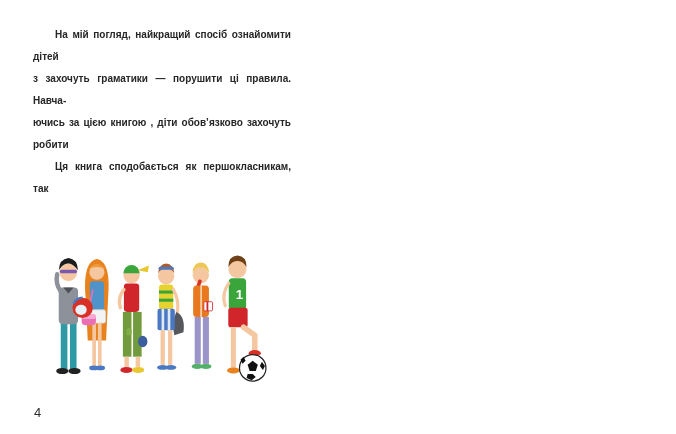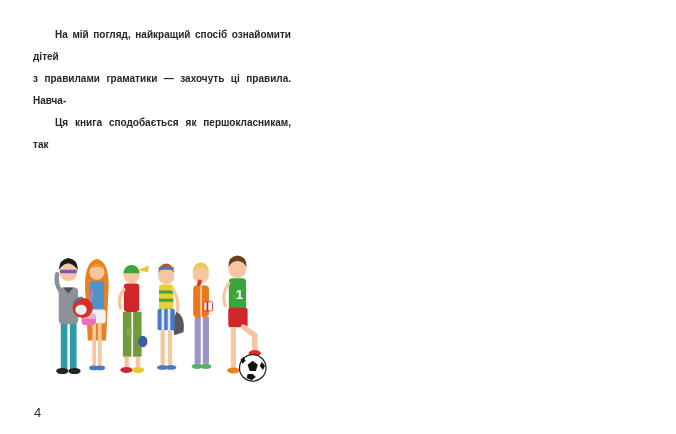--- a/index.html
+++ b/index.html
@@ -30,21 +30,22 @@
   .pagenum{position:absolute;font-size:13px;color:#2e2e2e;}
   .pagenum-left{left:34px;top:405px;}
 </style>
 </head>
 <body>
 
 <div class="page page-left">
   <div class="intro">
       <div class="para">
         <div class="line first">На мій погляд, найкращий спосіб ознайомити дітей</div>
-        <div class="line">з правилами граматики — захочуть ці правила. Навча-</div>
+        <div class="line">з захочуть граматики — порушити ці правила. Навча-</div>
+        <div class="line">ючись за цією книгою , діти обов’язково захочуть робити</div>
       </div>
       <div class="para">
         <div class="line first">Ця книга сподобається як першокласникам, так</div>
       </div>
     </div>
 
   <svg class="illustration" viewBox="0 0 218 142" xmlns="http://www.w3.org/2000/svg">
 
     <g>
       <path d="M50,14 C40,16 37,30 39,52 L41,94 L59,94 L61,52 C63,30 60,16 50,14 Z" fill="#e8821e"></path>

